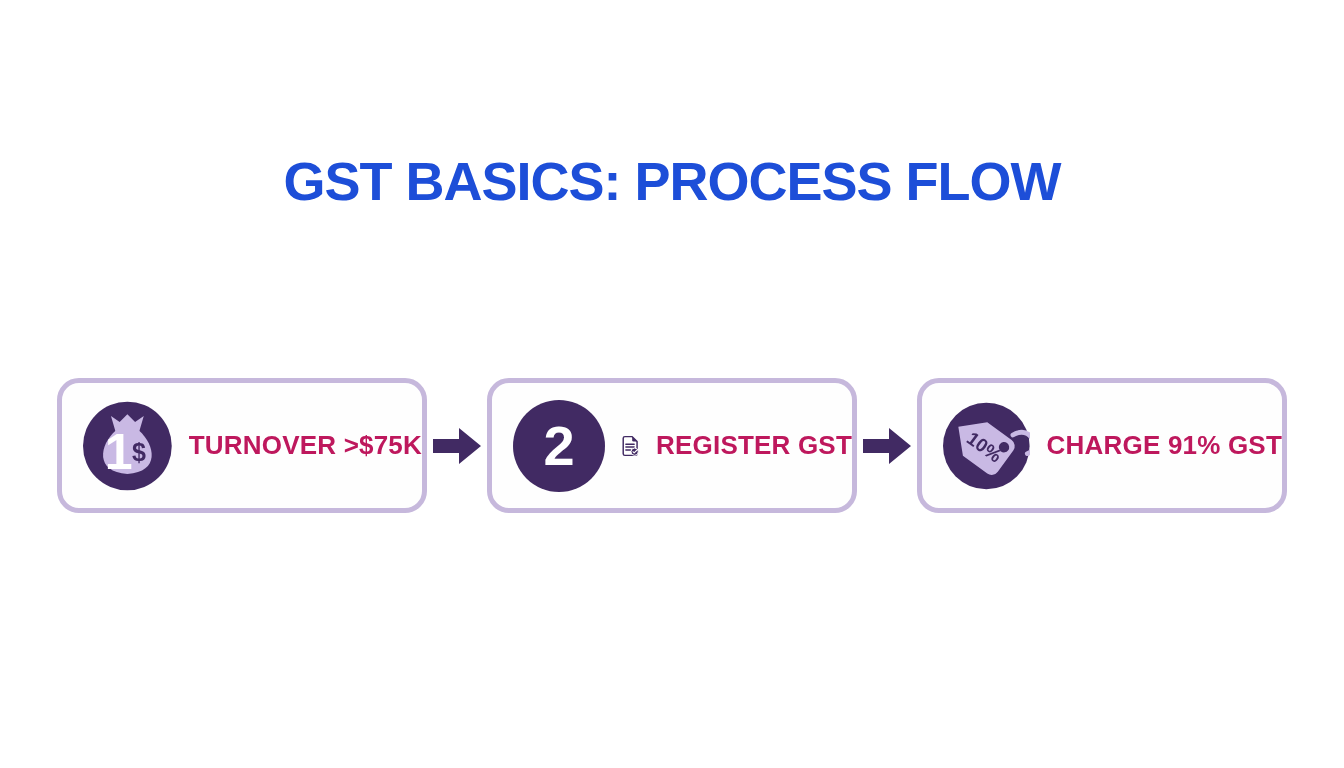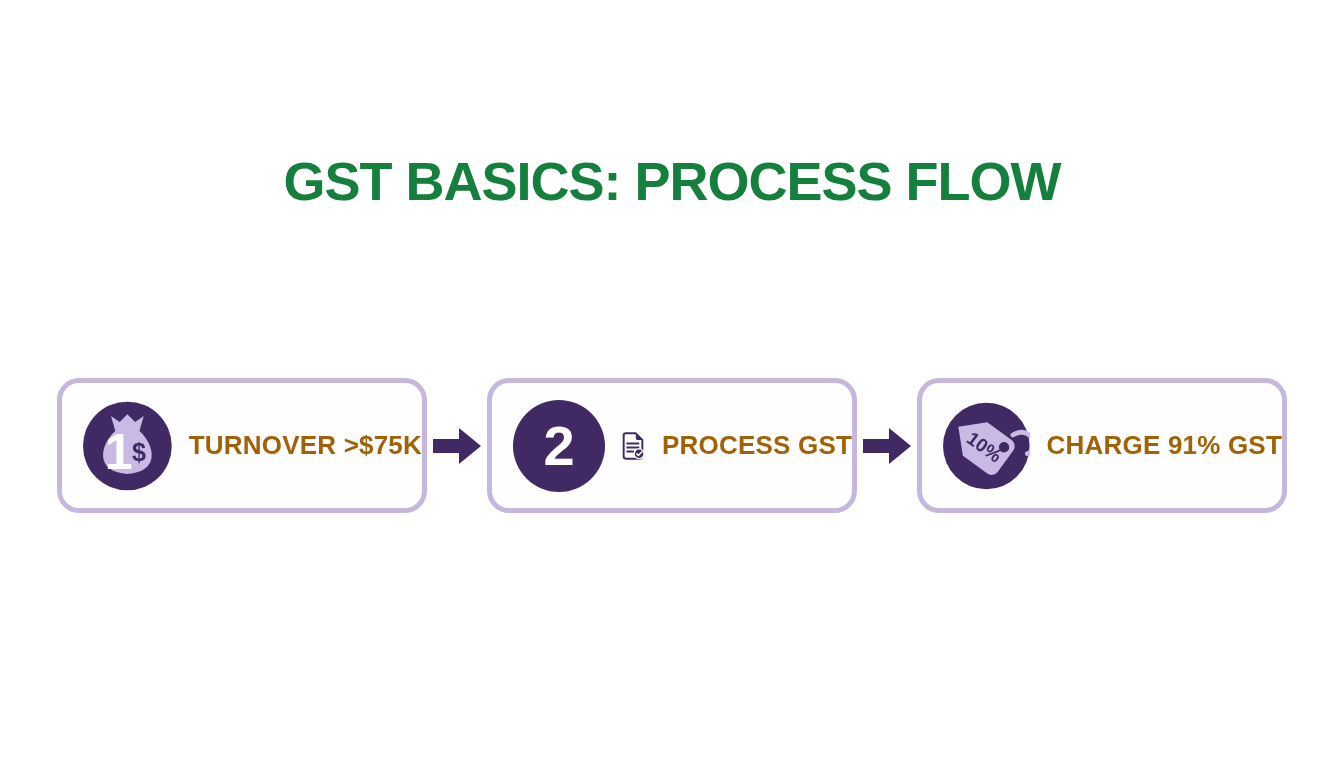--- a/index.html
+++ b/index.html
@@ -11,21 +11,21 @@
     position: relative;
   }
   .page-title {
     position: absolute;
     top: 150px; left: 0;
     width: 100%;
     text-align: center;
     font-size: 54px;
     font-weight: bold;
     letter-spacing: -1px;
-    color: #15803d;
+    color: #1d4ed8;
   }
   .flow-row {
     position: absolute;
     top: 378px; left: 0;
     width: 100%;
     display: flex;
     justify-content: center;
     align-items: center;
   }
   .step-card {
@@ -41,21 +41,21 @@
   }
   .connector {
     width: 60px;
     display: flex;
     justify-content: center;
     align-items: center;
   }
   .step-label {
     font-size: 26px;
     font-weight: bold;
-    color: #a16207;
+    color: #be185d;
     letter-spacing: 0.2px;
     white-space: nowrap;
   }
   .num-circle {
     width: 92px; height: 92px;
     flex: 0 0 92px;
     border-radius: 50%;
     background: #412a63;
     display: flex;
     align-items: center;
@@ -99,21 +99,21 @@
     </div>
     <svg class="icon-svg" width="66" height="80" viewBox="0 0 70 85">
       <path d="M12,4 H42 L62,24 V74 a7,7 0 0 1 -7,7 H12 a7,7 0 0 1 -7,-7 V11 a7,7 0 0 1 7,-7 Z" fill="#ffffff" stroke="#412a63" stroke-width="6" stroke-linejoin="round"></path>
       <path d="M42,4 L62,24 H47 a5,5 0 0 1 -5,-5 Z" fill="#412a63"></path>
       <line x1="16" y1="35" x2="50" y2="35" stroke="#412a63" stroke-width="6" stroke-linecap="round"></line>
       <line x1="16" y1="47" x2="50" y2="47" stroke="#412a63" stroke-width="6" stroke-linecap="round"></line>
       <line x1="16" y1="59" x2="35" y2="59" stroke="#412a63" stroke-width="6" stroke-linecap="round"></line>
       <circle cx="52" cy="66" r="15" fill="#412a63" stroke="#ffffff" stroke-width="4"></circle>
       <path d="M45,66 l5,5 11,-11" fill="none" stroke="#ffffff" stroke-width="4.5" stroke-linecap="round" stroke-linejoin="round"></path>
     </svg>
-    <div class="step-label">PROCESS GST</div>
+    <div class="step-label">REGISTER GST</div>
   </div>
 
   <div class="connector">
     <svg width="48" height="40" viewBox="0 0 48 40">
       <polygon points="0,13 26,13 26,2 48,20 26,38 26,27 0,27" fill="#412a63"></polygon>
     </svg>
   </div>
 
   <div class="step-card">
     <svg class="icon-svg" width="92" height="92" viewBox="0 0 92 92">

